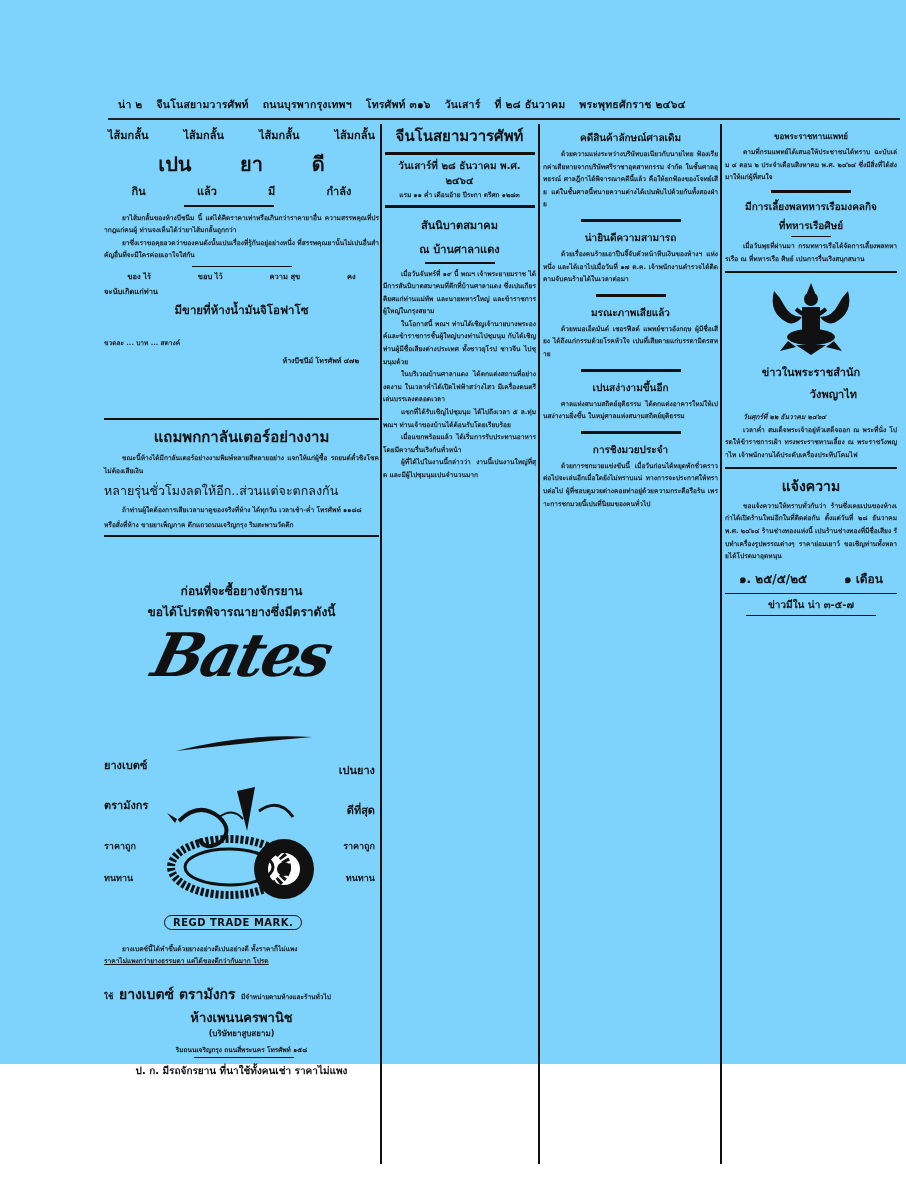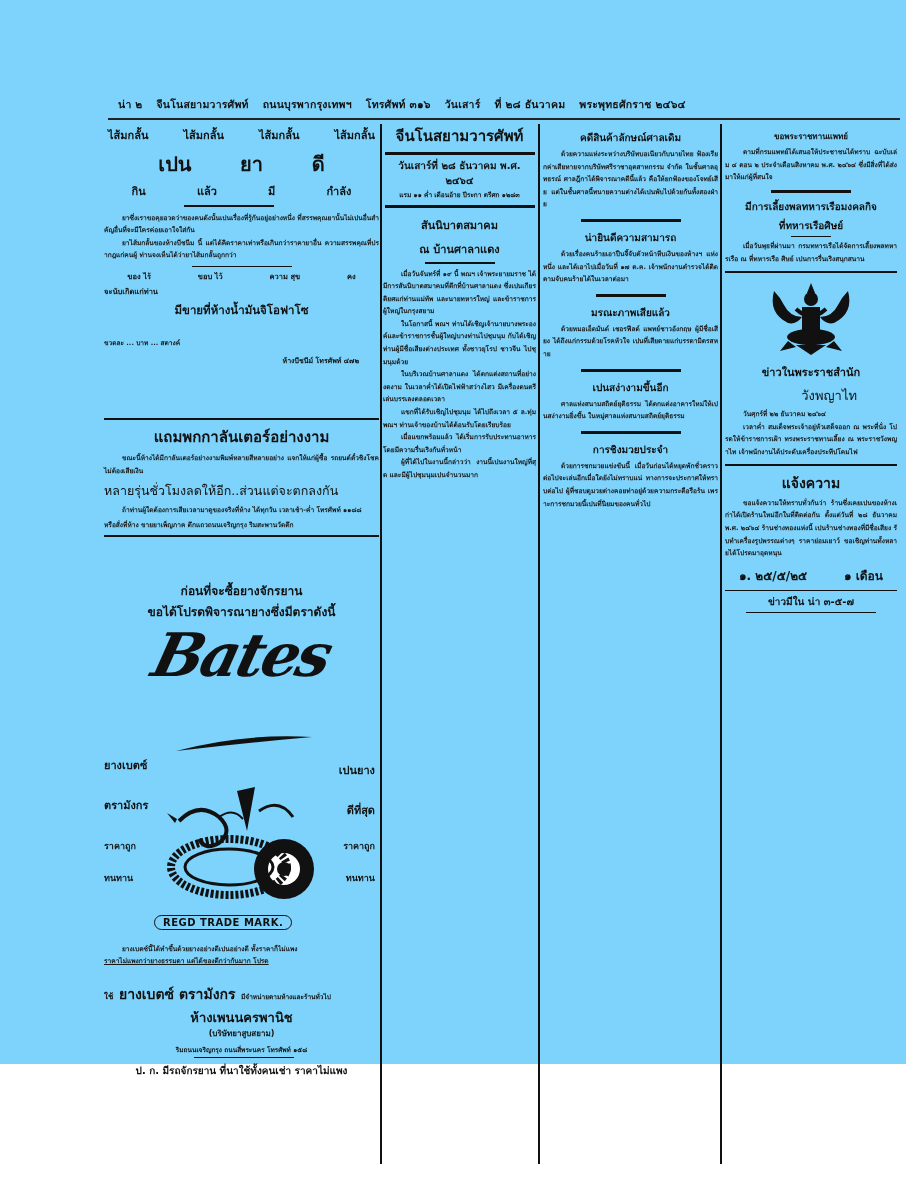--- a/index.html
+++ b/index.html
@@ -56,22 +56,22 @@
         <span>ดี</span>
       </div>
       <div style="display:flex;justify-content:space-around;font-size:11px;font-weight:bold;margin:2px 24px 0 24px;gap:44px;">
         <span>กิน</span>
         <span>แล้ว</span>
         <span>มี</span>
         <span>กำลัง</span>
       </div>
       <div class="hr" style="width:90px;margin-left:80px;"></div>
       <div class="txt">
+        <p>ยาไส้มกลั้นของห้างบีชนีม นี้ แต่ได้คิดราคาเท่าหรือเกินกว่าราคายาอื่น ความสรรพคุณที่ปรากฎแก่คนผู้ ท่านจงเห็นได้ว่ายาไส้มกลั้นถูกกว่า</p>
         <p>ยาซึ่งเราขอคุยอวดว่าของคนดังนั้นเปนเรื่องที่รู้กันอยู่อย่างหนึ่ง ที่สรรพคุณยานั้นไม่เปนอื่นสำคัญอื่นที่จะมีใครค่อยเอาใจใส่กัน</p>
-        <p>ยาไส้มกลั้นของห้างบีชนีม นี้ แต่ได้คิดราคาเท่าหรือเกินกว่าราคายาอื่น ความสรรพคุณที่ปรากฎแก่คนผู้ ท่านจงเห็นได้ว่ายาไส้มกลั้นถูกกว่า</p>
       </div>
       <div class="hr" style="width:100px;margin:4px auto 3px auto;height:1px;"></div>
       <div style="display:flex;justify-content:space-around;font-size:7.5px;font-weight:bold;">
         <span>ของ ไร้</span>
         <span>ขอบ ไว้</span>
         <span>ความ สุข</span>
         <span>คง</span>
       </div>
       <div style="display:flex;justify-content:flex-start;font-size:7.5px;font-weight:bold;margin-top:3px;">
         <span>จะ</span>
@@ -126,21 +126,21 @@
         <circle cx="125" cy="88" r="7" fill="#111"></circle>
         <ellipse cx="70" cy="86" rx="58" ry="28" fill="none" stroke="#111" stroke-width="8" stroke-dasharray="3 2"></ellipse>
         <ellipse cx="70" cy="86" rx="44" ry="18" fill="none" stroke="#111" stroke-width="3"></ellipse>
         <path d="M20 40 Q40 20 60 36 Q75 50 60 62 Q46 70 40 58" fill="none" stroke="#111" stroke-width="4"></path>
         <path d="M18 38 l-10 -6 l8 10 z" fill="#111"></path>
         <path d="M78 10 l10 40 l8 -44 z" fill="#111"></path>
         <path d="M100 30 q20 -14 34 6" fill="none" stroke="#111" stroke-width="3"></path>
         <path d="M60 36 q14 -10 24 2" fill="none" stroke="#111" stroke-width="2"></path>
       </svg>
 
-      <div style="position:absolute;left:50px;top:330px;">
+      <div style="position:absolute;left:60px;top:330px;">
         <span class="trademark">REGD TRADE MARK.</span>
       </div>
 
       <div class="txt" style="position:absolute;left:0;top:362px;width:275px;">
         <p>ยางเบตซ์นี้ได้ทำขึ้นด้วยยางอย่างดีเปนอย่างดี ทั้งราคาก็ไม่แพง</p>
         <div style="text-decoration:underline;">ราคาไม่แพงกว่ายางธรรมดา แต่ได้ของดีกว่ากันมาก โปรด</div>
       </div>
       <div style="position:absolute;left:0;top:402px;width:275px;white-space:nowrap;font-weight:bold;">
         <span style="font-size:8px;">ใช้</span>
         <span style="font-size:14px;">ยางเบตซ์ ตรามังกร</span>
@@ -235,22 +235,22 @@
       <path d="M82 12 Q88 34 68 44 Q60 46 54 38 Q66 38 72 26 Q76 18 82 12 Z" fill="#111"></path>
       <path d="M30 30 Q45 44 60 30" fill="none" stroke="#111" stroke-width="4"></path>
       <rect x="36" y="28" width="18" height="26" fill="#111"></rect>
       <ellipse cx="45" cy="58" rx="24" ry="8" fill="#111"></ellipse>
       <path d="M22 62 l-8 10 l16 -4 z M68 62 l8 10 l-16 -4 z" fill="#111"></path>
       <path d="M30 66 l15 10 l15 -10 z" fill="#111"></path>
     </svg>
 
     <div>
       <div class="head-c" style="font-size:11px;margin-top:4px;">ข่าวในพระราชสำนัก</div>
-      <div style="font-size:13px;font-weight:normal;text-align:right;padding-right:40px;margin-top:4px;">วังพญาไท</div>
-      <div class="txt" style="margin-top:2px;">
+      <div style="font-size:11px;font-weight:bold;text-align:right;padding-right:40px;margin-top:4px;">วังพญาไท</div>
+      <div class="txt" style="margin-top:8px;font-style:italic;">
           <p>วันศุกร์ที่ ๒๒ ธันวาคม ๒๔๖๔</p>
         </div>
       <div class="txt">
           <p>เวลาค่ำ สมเด็จพระเจ้าอยู่หัวเสด็จออก ณ พระที่นั่ง โปรดให้ข้าราชการเฝ้า ทรงพระราชทานเลี้ยง ณ พระราชวังพญาไท เจ้าพนักงานได้ประดับเครื่องประทีปโคมไฟ</p>
         </div>
     </div>
     <div class="hr" style="width:172px;margin:6px 0;"></div>
 
     <div>
       <div class="head-c" style="font-size:14px;">แจ้งความ</div>

